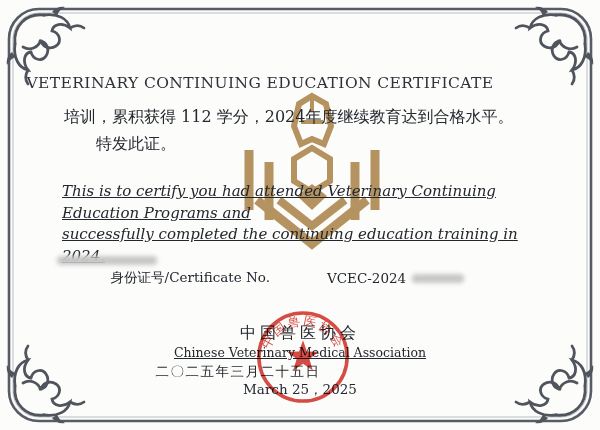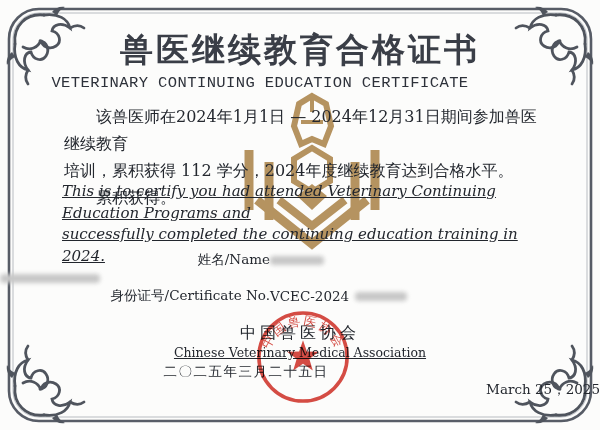--- a/index.html
+++ b/index.html
@@ -10,56 +10,56 @@
     color:#2f333c;
   }
   .layer{position:absolute;left:0;top:0;width:600px;height:430px;}
   
   .title{
     position:absolute;left:0;top:28px;width:600px;text-align:center;
     font-size:33px;font-weight:700;letter-spacing:3px;color:#3a3e47;z-index:3;
   }
   .subtitle{
     position:absolute;left:0;top:74px;width:520px;text-align:center;
-    font-size:15.5px;letter-spacing:.4px;color:#2d313a;z-index:3;font-family:Liberation Mono, monospace;
+    font-size:15.5px;letter-spacing:.4px;color:#2d313a;z-index:3;
   }
   .body-cn{
     position:absolute;left:64px;top:103px;width:476px;
     font-size:16px;line-height:27px;color:#24282f;z-index:3;
   }
   .body-cn .indent{text-indent:2em;}
   .body-en{
     position:absolute;left:62px;top:181px;width:486px;
     font-size:15px;font-style:italic;line-height:21.5px;color:#22262d;z-index:3;text-decoration:underline;
   }
   .fields{position:absolute;left:0;top:251px;width:600px;z-index:3;}
   .field-row{display:flex;align-items:center;height:18px;font-size:13.5px;color:#23272e;}
   .field-label{width:270px;text-align:right;}
-  .field-value{display:flex;align-items:center;}
+  .field-value{margin-left:57px;display:flex;align-items:center;}
   .redact{
     display:inline-block;height:9px;background:#c7c7c7;border-radius:4px;
     filter:blur(2px);vertical-align:middle;
   }
   .redact.name{width:54px;}
   .redact.id{width:100px;}
   .redact.cert{width:52px;margin-left:6px;}
   .issuer-cn{
     position:absolute;left:0;top:323px;width:600px;text-align:center;
     font-size:16px;letter-spacing:4px;color:#23272e;z-index:3;
   }
   .issuer-en{
     position:absolute;left:0;top:345px;width:600px;text-align:center;
     font-size:12.5px;color:#23272e;z-index:3;text-decoration:underline;
   }
   .date-cn{
     position:absolute;left:0;top:363px;width:476px;text-align:center;
-    font-size:13.5px;letter-spacing:1.5px;color:#23272e;z-index:3;padding-left:8px;
+    font-size:13.5px;letter-spacing:1.5px;color:#23272e;z-index:3;
   }
   .date-en{
-    position:absolute;left:0;top:381px;width:600px;text-align:right;
+    position:absolute;left:0;top:381px;width:600px;text-align:center;
     font-size:13.5px;color:#23272e;z-index:3;
   }
   
   .border-svg{z-index:2;pointer-events:none;}
   .watermark{
     position:absolute;left:227px;top:92px;width:170px;height:158px;z-index:1;
     opacity:.95;
   }
   .seal{
     position:absolute;left:254px;top:308px;width:98px;height:98px;z-index:4;
@@ -103,41 +103,33 @@
       <path d="M148,58 L148,118" stroke-width="9"></path>
       <path d="M42,70 L42,128" stroke-width="9"></path>
       <path d="M128,70 L128,128" stroke-width="9"></path>
 
       <path d="M30,108 L85,152 L140,108" stroke-width="9"></path>
       <path d="M52,108 L85,134 L118,108" stroke-width="8"></path>
     </g>
     <path d="M70,104 L85,118 L100,104 L85,92 Z" fill="#b28e58"></path>
   </svg>
 
-  <div class="title">兽医继续教育合格证书</div>
   <div class="subtitle">VETERINARY CONTINUING EDUCATION CERTIFICATE</div>
 
   <div class="body-cn">
-    <div class="indent">该兽医师在2024年1月1日 — 2024年12月31日期间参加兽医继续教育</div>
     <div>培训，累积获得 112 学分，2024年度继续教育达到合格水平。</div>
-    <div class="indent">累积获得。</div>
+    <div class="indent">特发此证。</div>
   </div>
 
   <div class="body-en">
     <div>This is to certify you had attended Veterinary Continuing Education Programs and</div>
     <div>successfully completed the continuing education training in 2024.</div>
   </div>
 
   <div class="fields">
-    <div class="field-row">
-      <span class="field-label">姓名/Name</span>
-      <span class="field-value">
-        <span class="redact name"></span>
-      </span>
-    </div>
     <div class="field-row">
       <span class="field-value">
         <span class="redact id"></span>
       </span>
     </div>
     <div class="field-row">
       <span class="field-label">身份证号/Certificate No.</span>
       <span class="field-value">
         <span>VCEC-2024</span>
         <span class="redact cert"></span>

